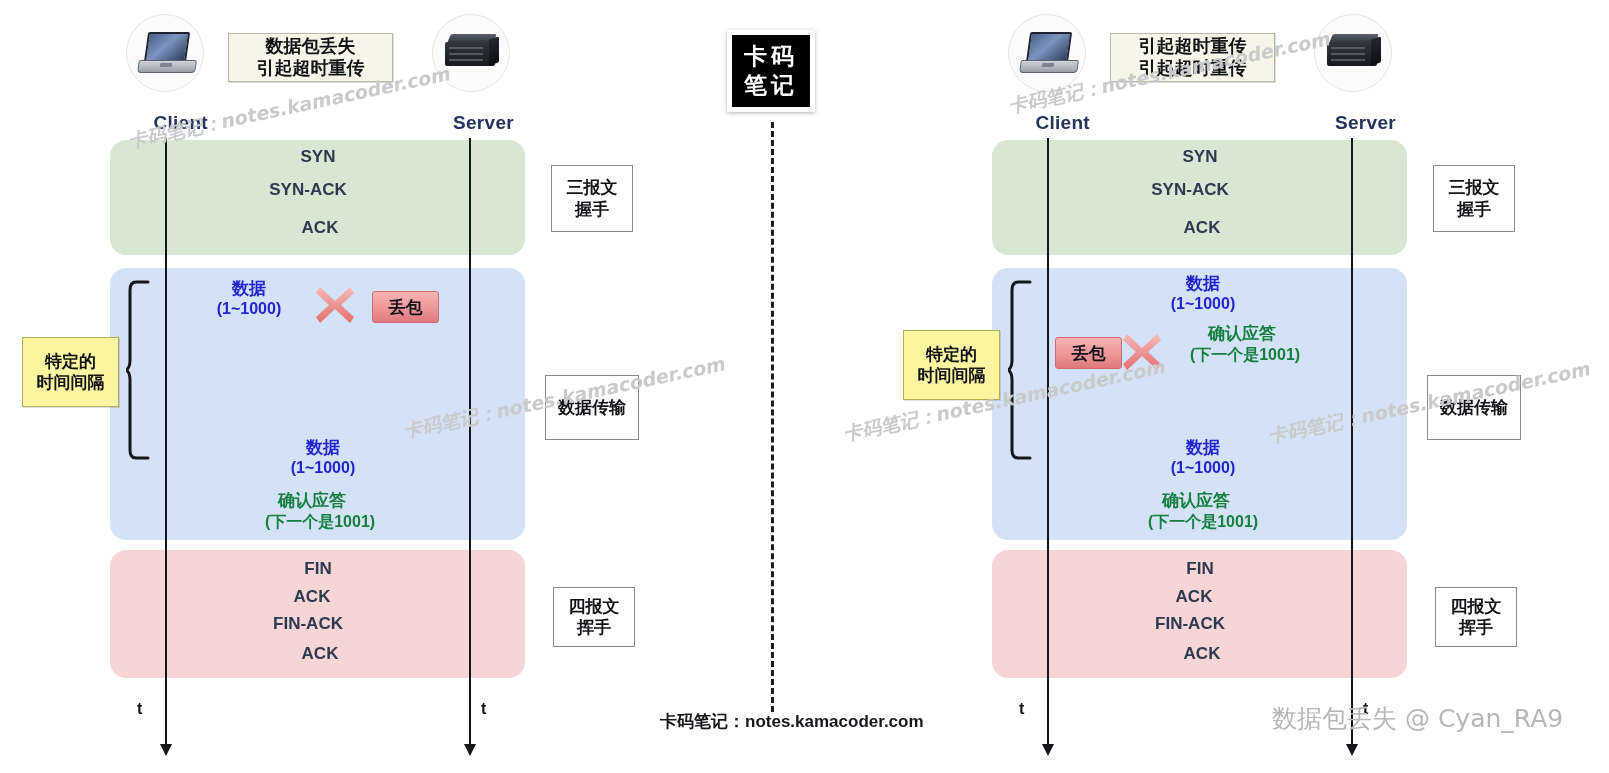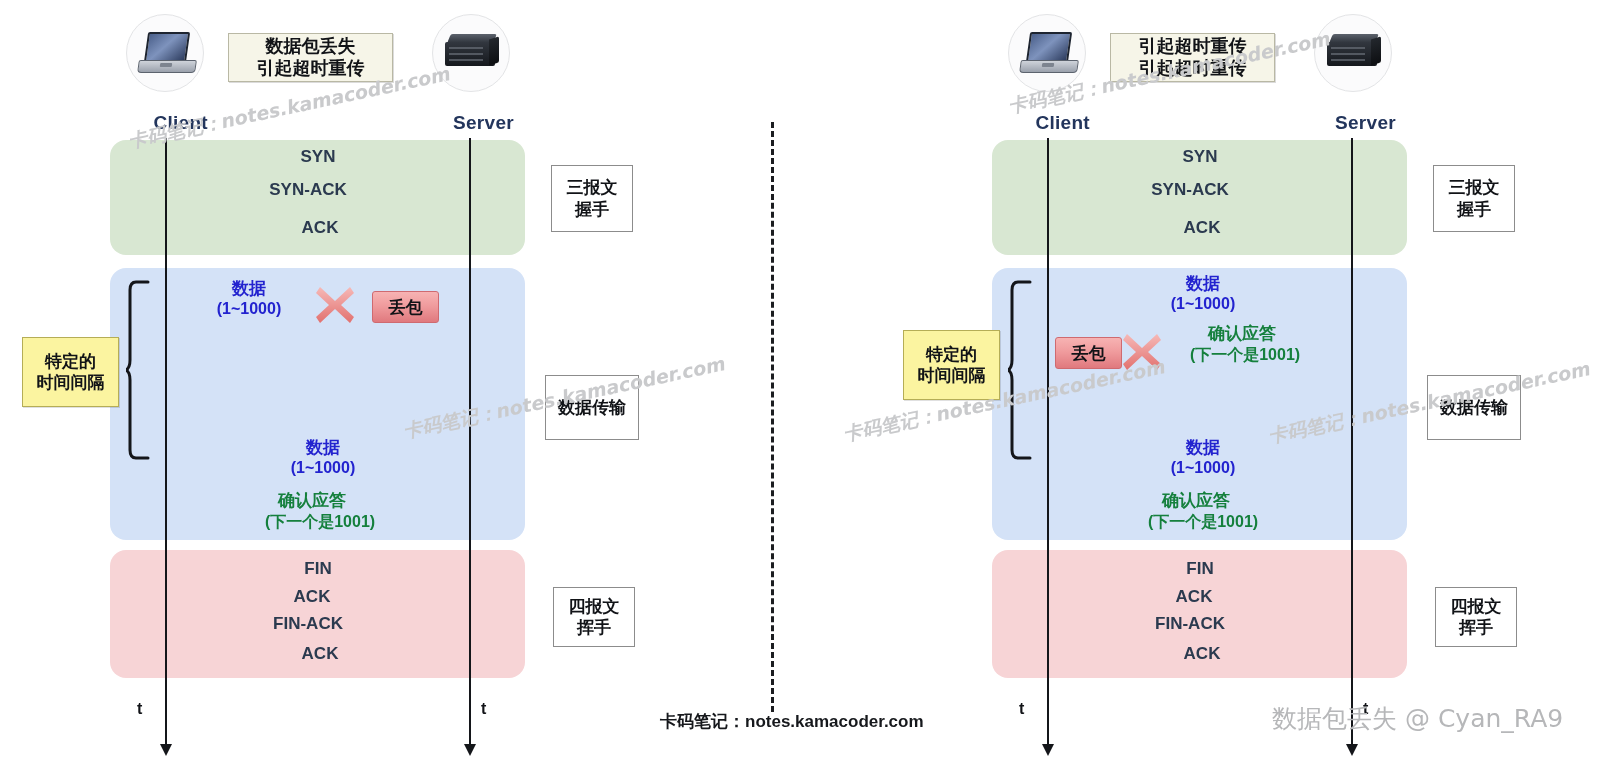--- a/index.html
+++ b/index.html
@@ -242,20 +242,26 @@
         <div>四报文</div>
         <div>挥手</div>
       </div>
     </div>
 
     <div class="tlabel" style="left:137px;top:700px;">t</div>
     <div class="tlabel" style="left:481px;top:700px;">t</div>
   </div>
 
   <div class="divider" style="left:771px;top:122px;height:590px;"></div>
+  <div class="logo" style="left:727px;top:30px;width:78px;height:72px;">
+    <div class="inner" style="width:100%;height:100%;">
+      <div>卡码</div>
+      <div>笔记</div>
+    </div>
+  </div>
 
   <div>
 
     <div class="band green" style="left:992px;top:140px;width:415px;height:115px;"></div>
     <div class="band blue" style="left:992px;top:268px;width:415px;height:272px;"></div>
     <div class="band red" style="left:992px;top:550px;width:415px;height:128px;"></div>
 
     <div class="lifeline" style="left:1047px;top:138px;height:610px;"></div>
     <div class="lifeline-arrow" style="left:1042px;top:744px;"></div>
     <div class="lifeline" style="left:1351px;top:138px;height:610px;"></div>

